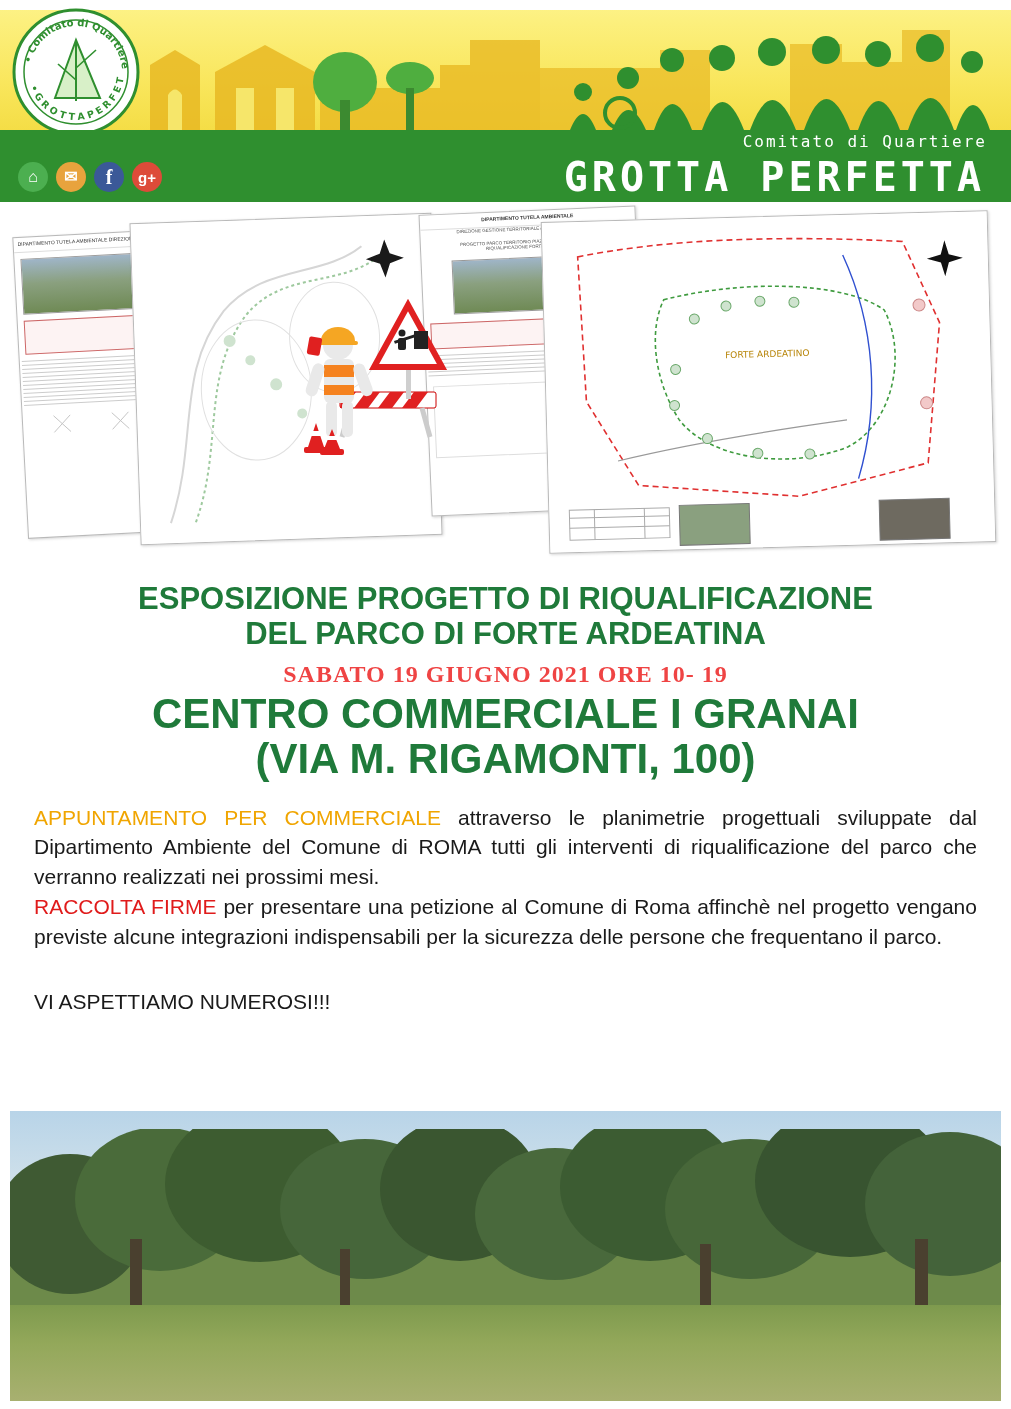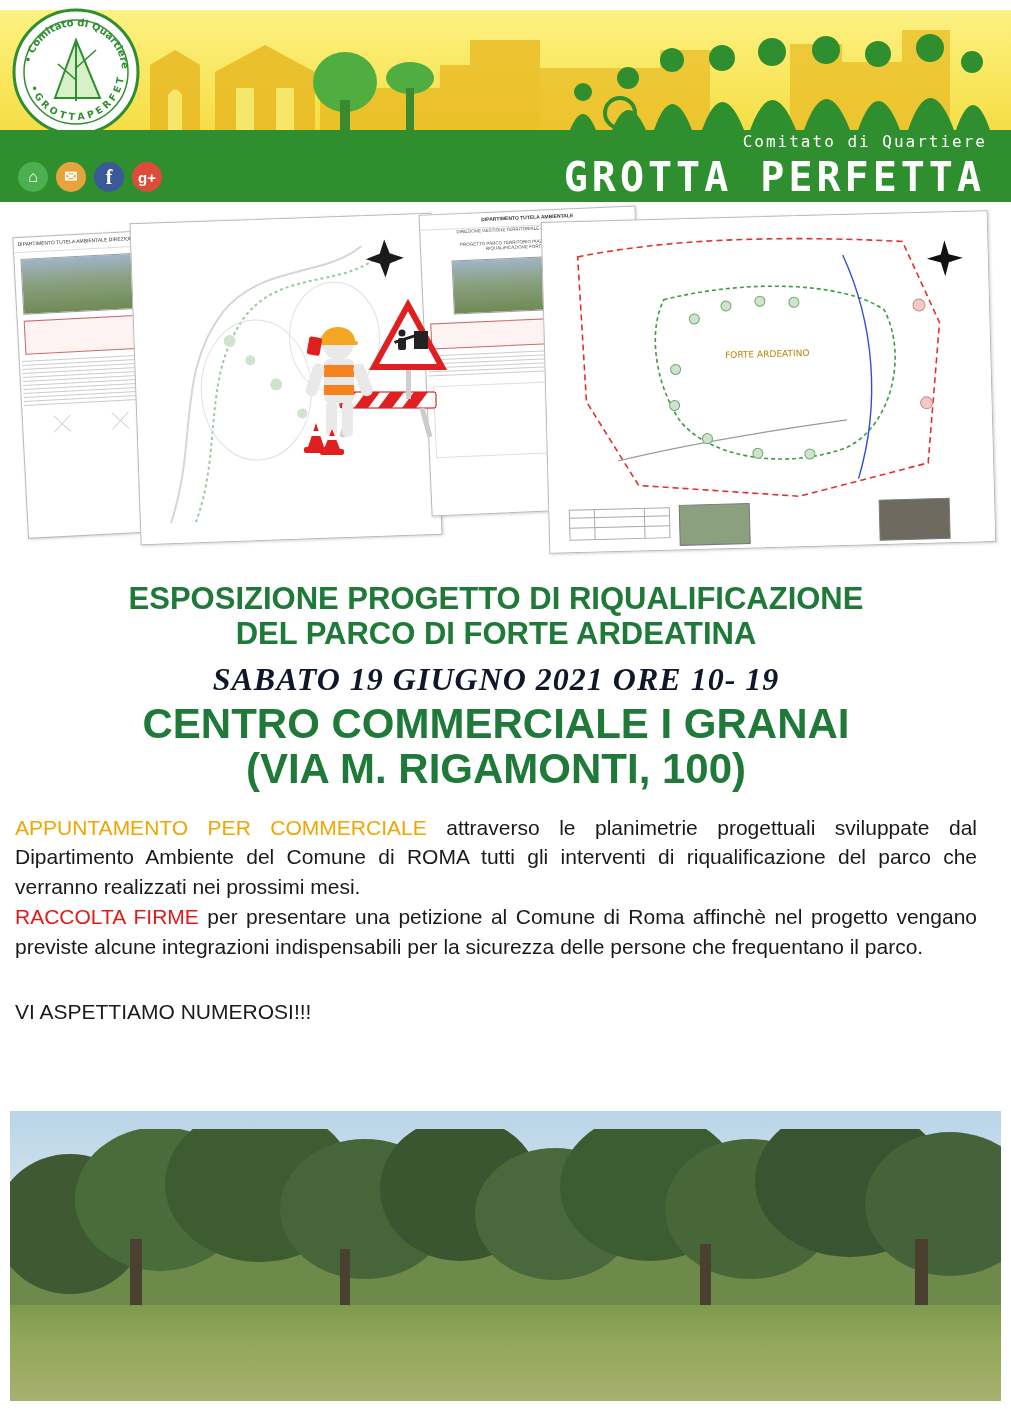--- a/index.html
+++ b/index.html
@@ -152,37 +152,36 @@
   .worker {
     position: absolute;
     left: 290px;
     top: 95px;
     width: 170px;
     height: 165px;
   }
 
   
   .content {
-    padding: 10px 34px 0 15px;
+    padding: 10px 34px 0 34px;
     box-sizing: border-box;
   }
   .t-green-head {
     color: #1f7a3a;
     font-weight: bold;
     font-size: 31px;
     text-align: center;
     line-height: 1.12;
     margin-top: 12px;
   }
   .t-italic-date {
-    color: #0f172a;
+    color: #ef4444;
     font-family: "Liberation Serif", serif;
-    font-style: italic;
     font-weight: bold;
-    font-size: 32px;
+    font-size: 24px;
     text-align: center;
     letter-spacing: 1px;
     margin-top: 10px;
     white-space: nowrap;
   }
   .t-venue {
     color: #1f7a3a;
     font-weight: bold;
     font-size: 42px;
     text-align: center;

